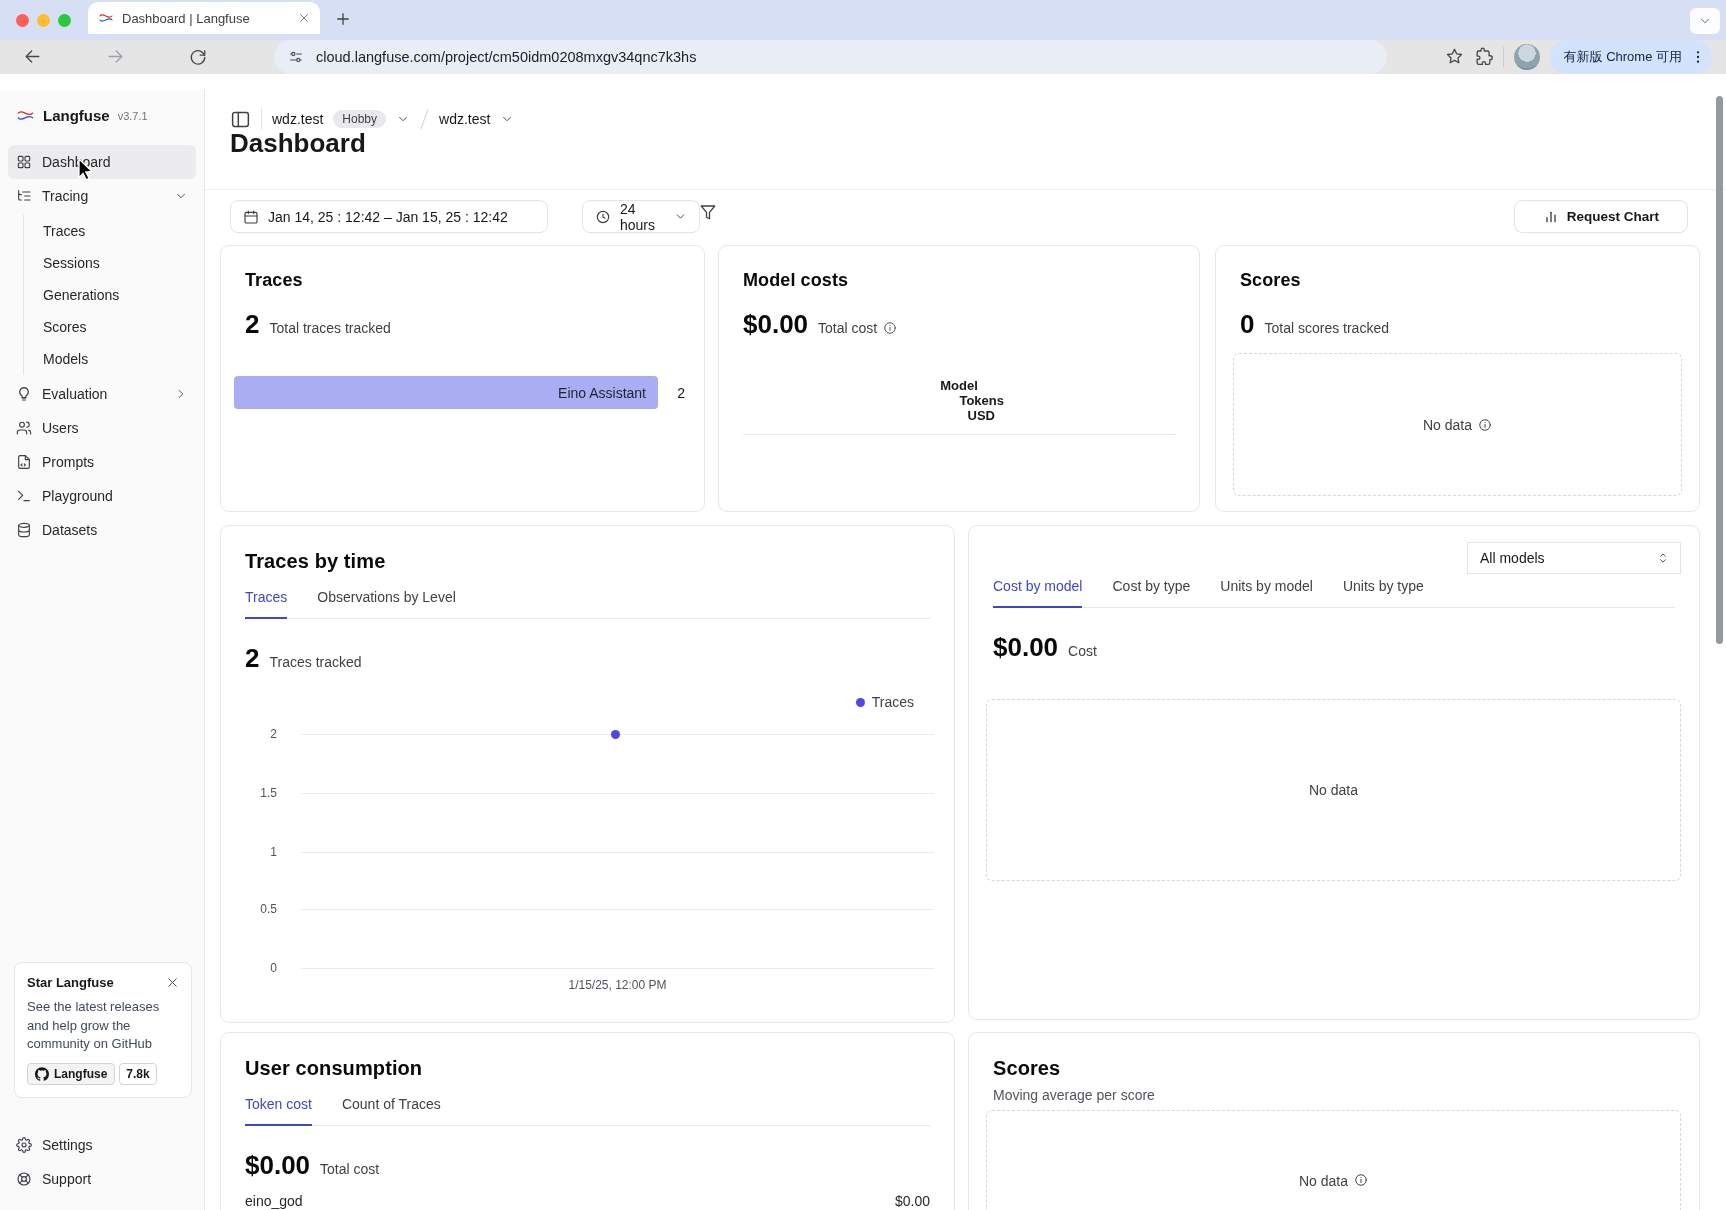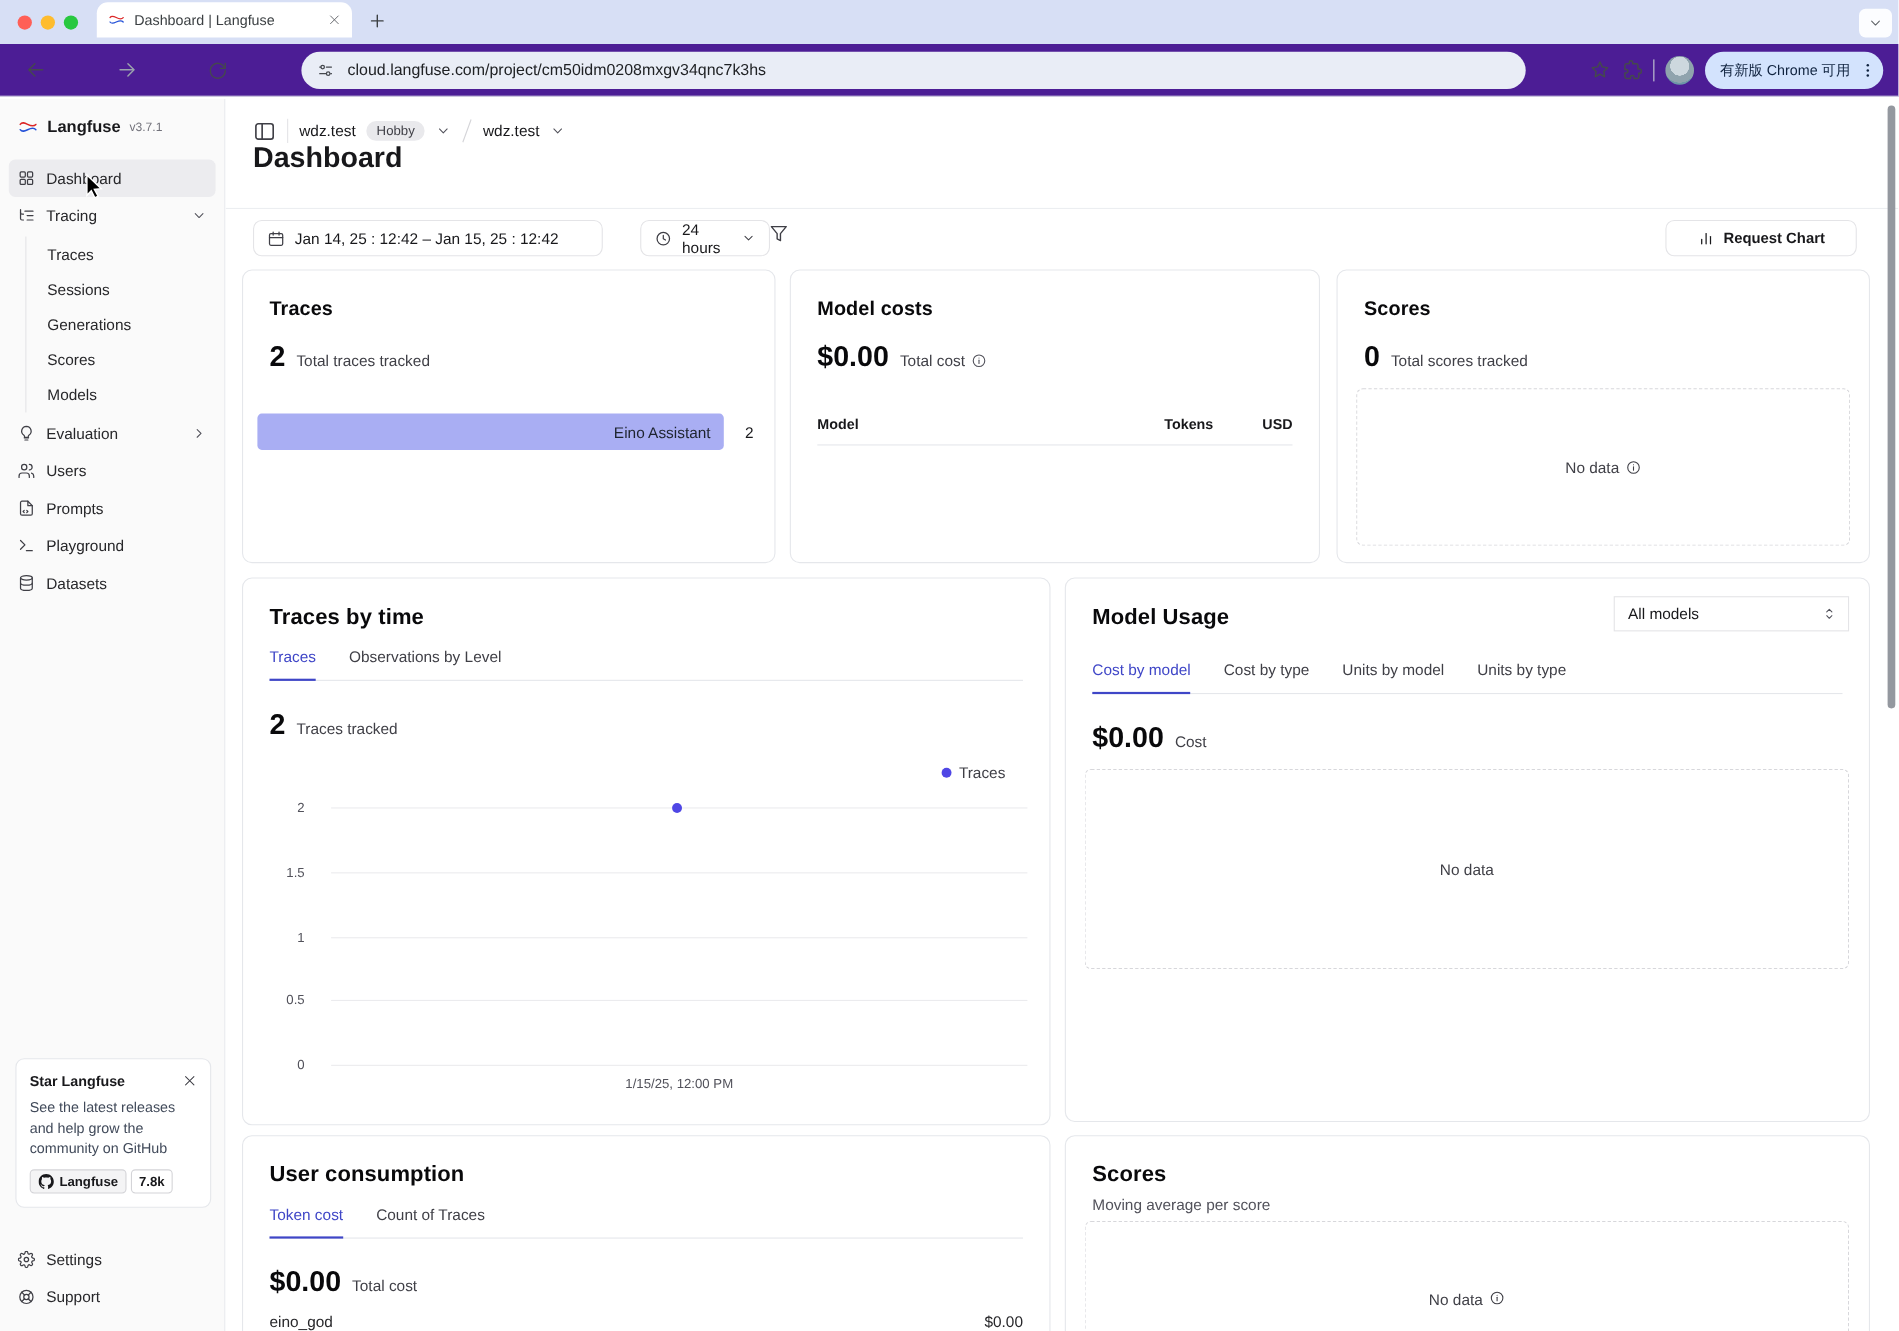--- a/index.html
+++ b/index.html
@@ -20,21 +20,21 @@
   
   .tabstrip{height:40px;background:#d7dff5;position:relative;}
   .lights{position:absolute;left:16px;top:14px;display:flex;gap:8px;}
   .light{width:13px;height:13px;border-radius:50%;}
   .light.r{background:#ff5f57}.light.y{background:#febc2e}.light.g{background:#28c840}
   .tab{position:absolute;left:88px;top:2px;width:232px;height:32px;background:#fff;border-radius:10px 10px 0 0;display:flex;align-items:center;padding:0 10px;gap:8px;}
   .tab-title{font-size:13px;color:#3c4043;flex:1;white-space:nowrap;overflow:hidden;}
   .tab-close{color:#5f6368;}
   .newtab{position:absolute;left:334px;top:10px;color:#3c4043;}
   .tab-corner{position:absolute;right:6px;top:8px;width:30px;height:26px;background:#fcfdff;border-radius:6px;display:flex;align-items:center;justify-content:center;color:#5f6368;}
-  .toolbar{height:48px;background:#4c1d95;display:flex;align-items:center;padding:0 14px;border-bottom:1px solid #e1e4ec;gap:46px;}
+  .toolbar{height:34px;background:#e5e5e5;display:flex;align-items:center;padding:0 14px;border-bottom:1px solid #e1e4ec;gap:46px;}
   .nav-ic{color:#45484e;margin:0 9px;}
   .nav-ic.dim{color:#9aa2ad;}
   .urlbar{flex:1;height:34px;background:#e9edf6;border-radius:17px;margin:0 12px;display:flex;align-items:center;padding:0 14px;gap:12px;}
   .url-text{font-size:14.5px;color:#202225;}
   .tb-right{display:flex;align-items:center;gap:10px;}
   .tb-sep{width:1px;height:20px;background:#c9cdd6;}
   .avatar{width:26px;height:26px;border-radius:50%;background:radial-gradient(circle at 50% 35%,#cdd8de 0 40%,#8fa3ad 41% 70%,#6d97a8 71%);}
   .update-pill{height:34px;background:#d3e3fd;border-radius:17px;display:flex;align-items:center;gap:8px;padding:0 6px 0 14px;font-size:13px;color:#10233f;font-weight:500;}
 
   
@@ -89,21 +89,21 @@
   .tabs .tabi.active{color:var(--accent);border-bottom:2px solid var(--accent);margin-bottom:-1px;}
 
   
   .card.traces{left:15px;top:155px;width:485px;height:267px;}
   .bar-row{position:absolute;left:13px;right:13px;top:130px;height:33px;display:flex;align-items:center;}
   .hbar{width:424px;height:33px;background:var(--bar);border-radius:4px;display:flex;align-items:center;padding:0 12px;font-size:14px;color:#1e2430;justify-content:flex-end;}
   .hbar-val{margin-left:auto;font-size:14px;color:#18181b;padding-right:6px;}
   .card.mcosts{left:513px;top:155px;width:482px;height:267px;}
   .mtable{position:absolute;left:24px;right:24px;top:132px;}
   .mt-row{display:flex;align-items:center;font-size:13px;}
-  .mt-row.head{font-weight:700;color:#18181b;padding-bottom:11px;border-bottom:1px solid var(--border);}
+  .mt-row.head{font-weight:700;color:#18181b;padding-bottom:11px;border-bottom:1px solid var(--border);flex-direction:column;}
   .mt-row.body{color:#52525b;padding-top:13px;}
   .mt-c1{flex:1;}
   .mt-c2{width:90px;text-align:right;}
   .mt-c3{width:72px;text-align:right;}
   .card.scores-top{left:1010px;top:155px;width:485px;height:267px;}
   .scores-top .empty-box{position:absolute;left:17px;right:17px;top:107px;height:143px;}
 
   
   .card.tbt{left:15px;top:435px;width:735px;height:498px;}
   .legend{position:absolute;right:40px;top:168px;display:flex;align-items:center;gap:7px;font-size:14px;color:var(--txt2);}
@@ -529,21 +529,20 @@
         <div class="gline" style="top:267px"></div>
         <div class="gline" style="top:326px"></div>
         <div class="gline" style="top:383px"></div>
         <div class="gline" style="top:442px"></div>
         <div class="cdot"></div>
         <div class="xtick">1/15/25, 12:00 PM</div>
       </div>
     </section>
 
     <section class="card musage">
-      <h3 class="lg">Model Usage</h3>
       <div class="models-select">
         <span class="lbl">All models</span>
         <span style="color:#52525b">
           <svg class="ic" width="14" height="14" viewBox="0 0 24 24">
               <path d="M8 15l4 4 4-4M8 9l4-4 4 4"></path>
             </svg>
         </span>
       </div>
       <div class="tabs">
         <span class="tabi active">Cost by model</span>

